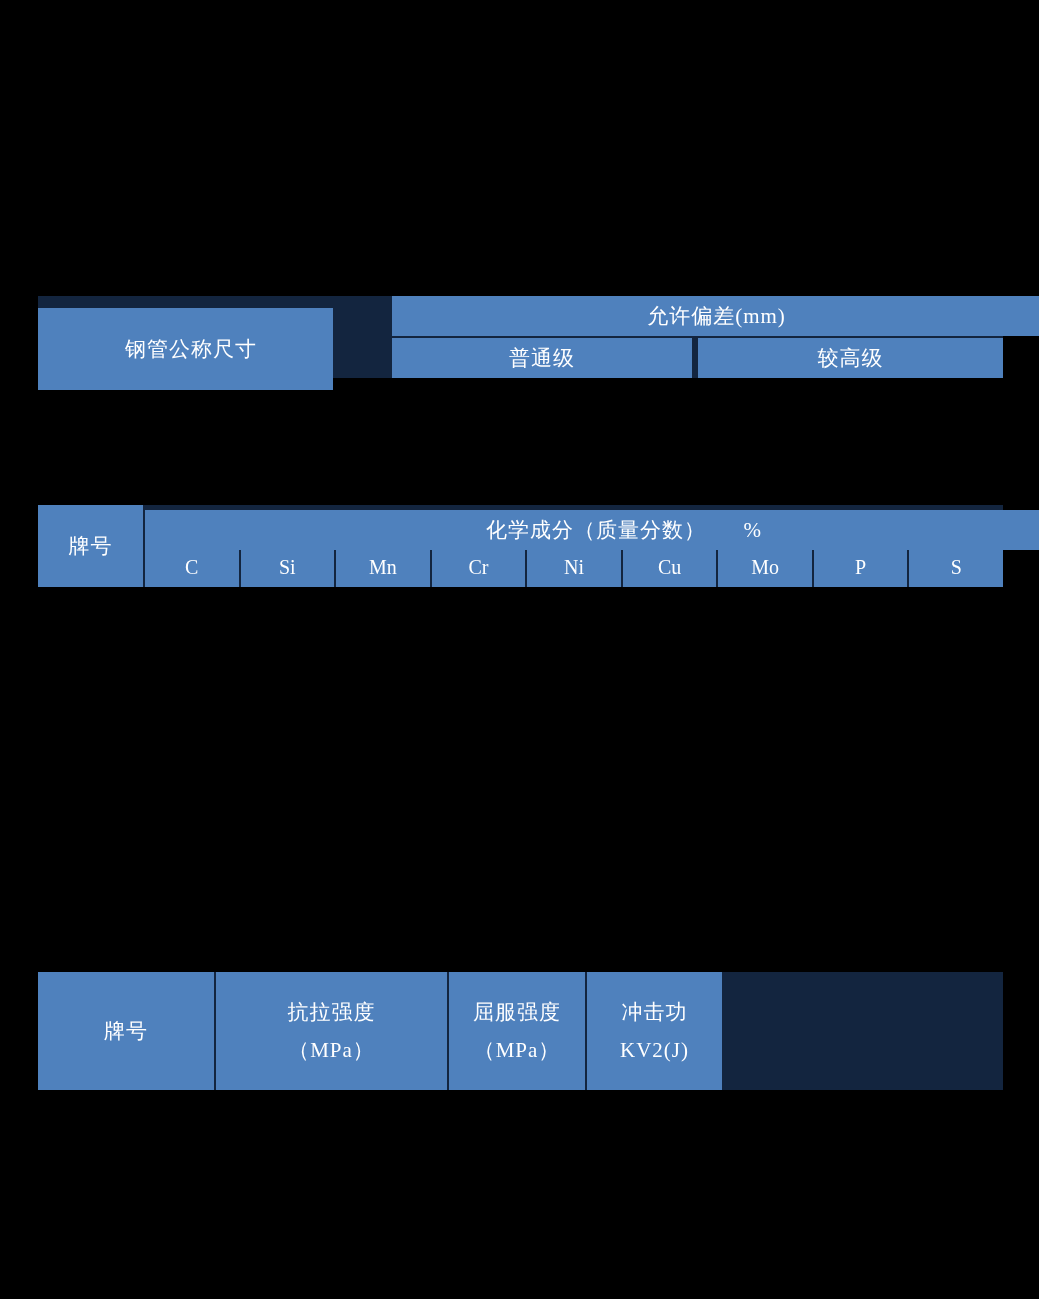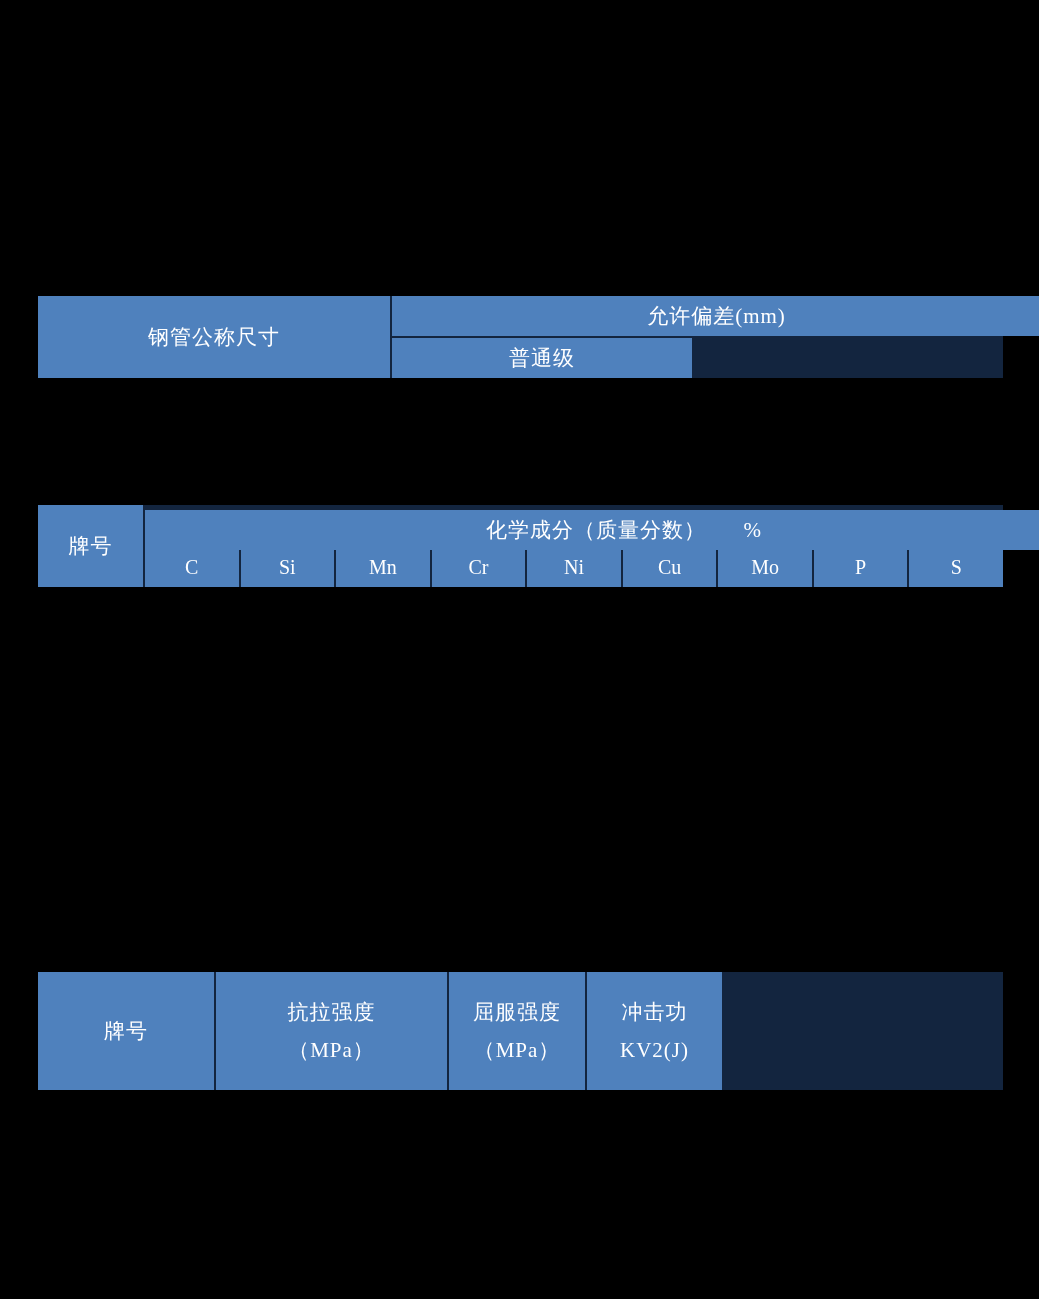--- a/index.html
+++ b/index.html
@@ -59,23 +59,24 @@
     text-align: center;
   }
   .twoline .line:empty { display: none; }
 </style>
 </head>
 <body>
 
 <div id="page">
 
   <div class="tbl" style="left:38px; top:296px; width:965px; height:82px;">
-    <div class="cell" style="left:0; top:0; width:352px; height:82px;">钢管公称尺寸</div>
+    <div class="cell" style="left:0; top:12px; width:284px; height:82px;padding-left:11px;">钢管公称尺寸</div>
     <div class="cell" style="left:354px; top:0; width:649px; height:40px;">允许偏差(mm)</div>
     <div class="cell" style="left:354px; top:42px; width:300px; height:40px;">普通级</div>
+    <div class="cell" style="left:660px; top:42px; width:305px; height:40px;">较高级</div>
   </div>
 
   <div class="tbl" style="left:38px; top:505px; width:965px; height:82px;">
     <div class="cell" style="left:0; top:0; width:105px; height:82px;">牌号</div>
     <div class="cell" style="left:107px; top:5px; width:958px; height:40px;text-align:center;">化学成分（质量分数）      %</div>
     <div class="grid-strip" style="left:107px; top:547px; top:42px; width:858px; height:40px; grid-template-columns: repeat(9, 1fr);">
       <div class="gcell">C</div>
       <div class="gcell">Si</div>
       <div class="gcell">Mn</div>
       <div class="gcell">Cr</div>

